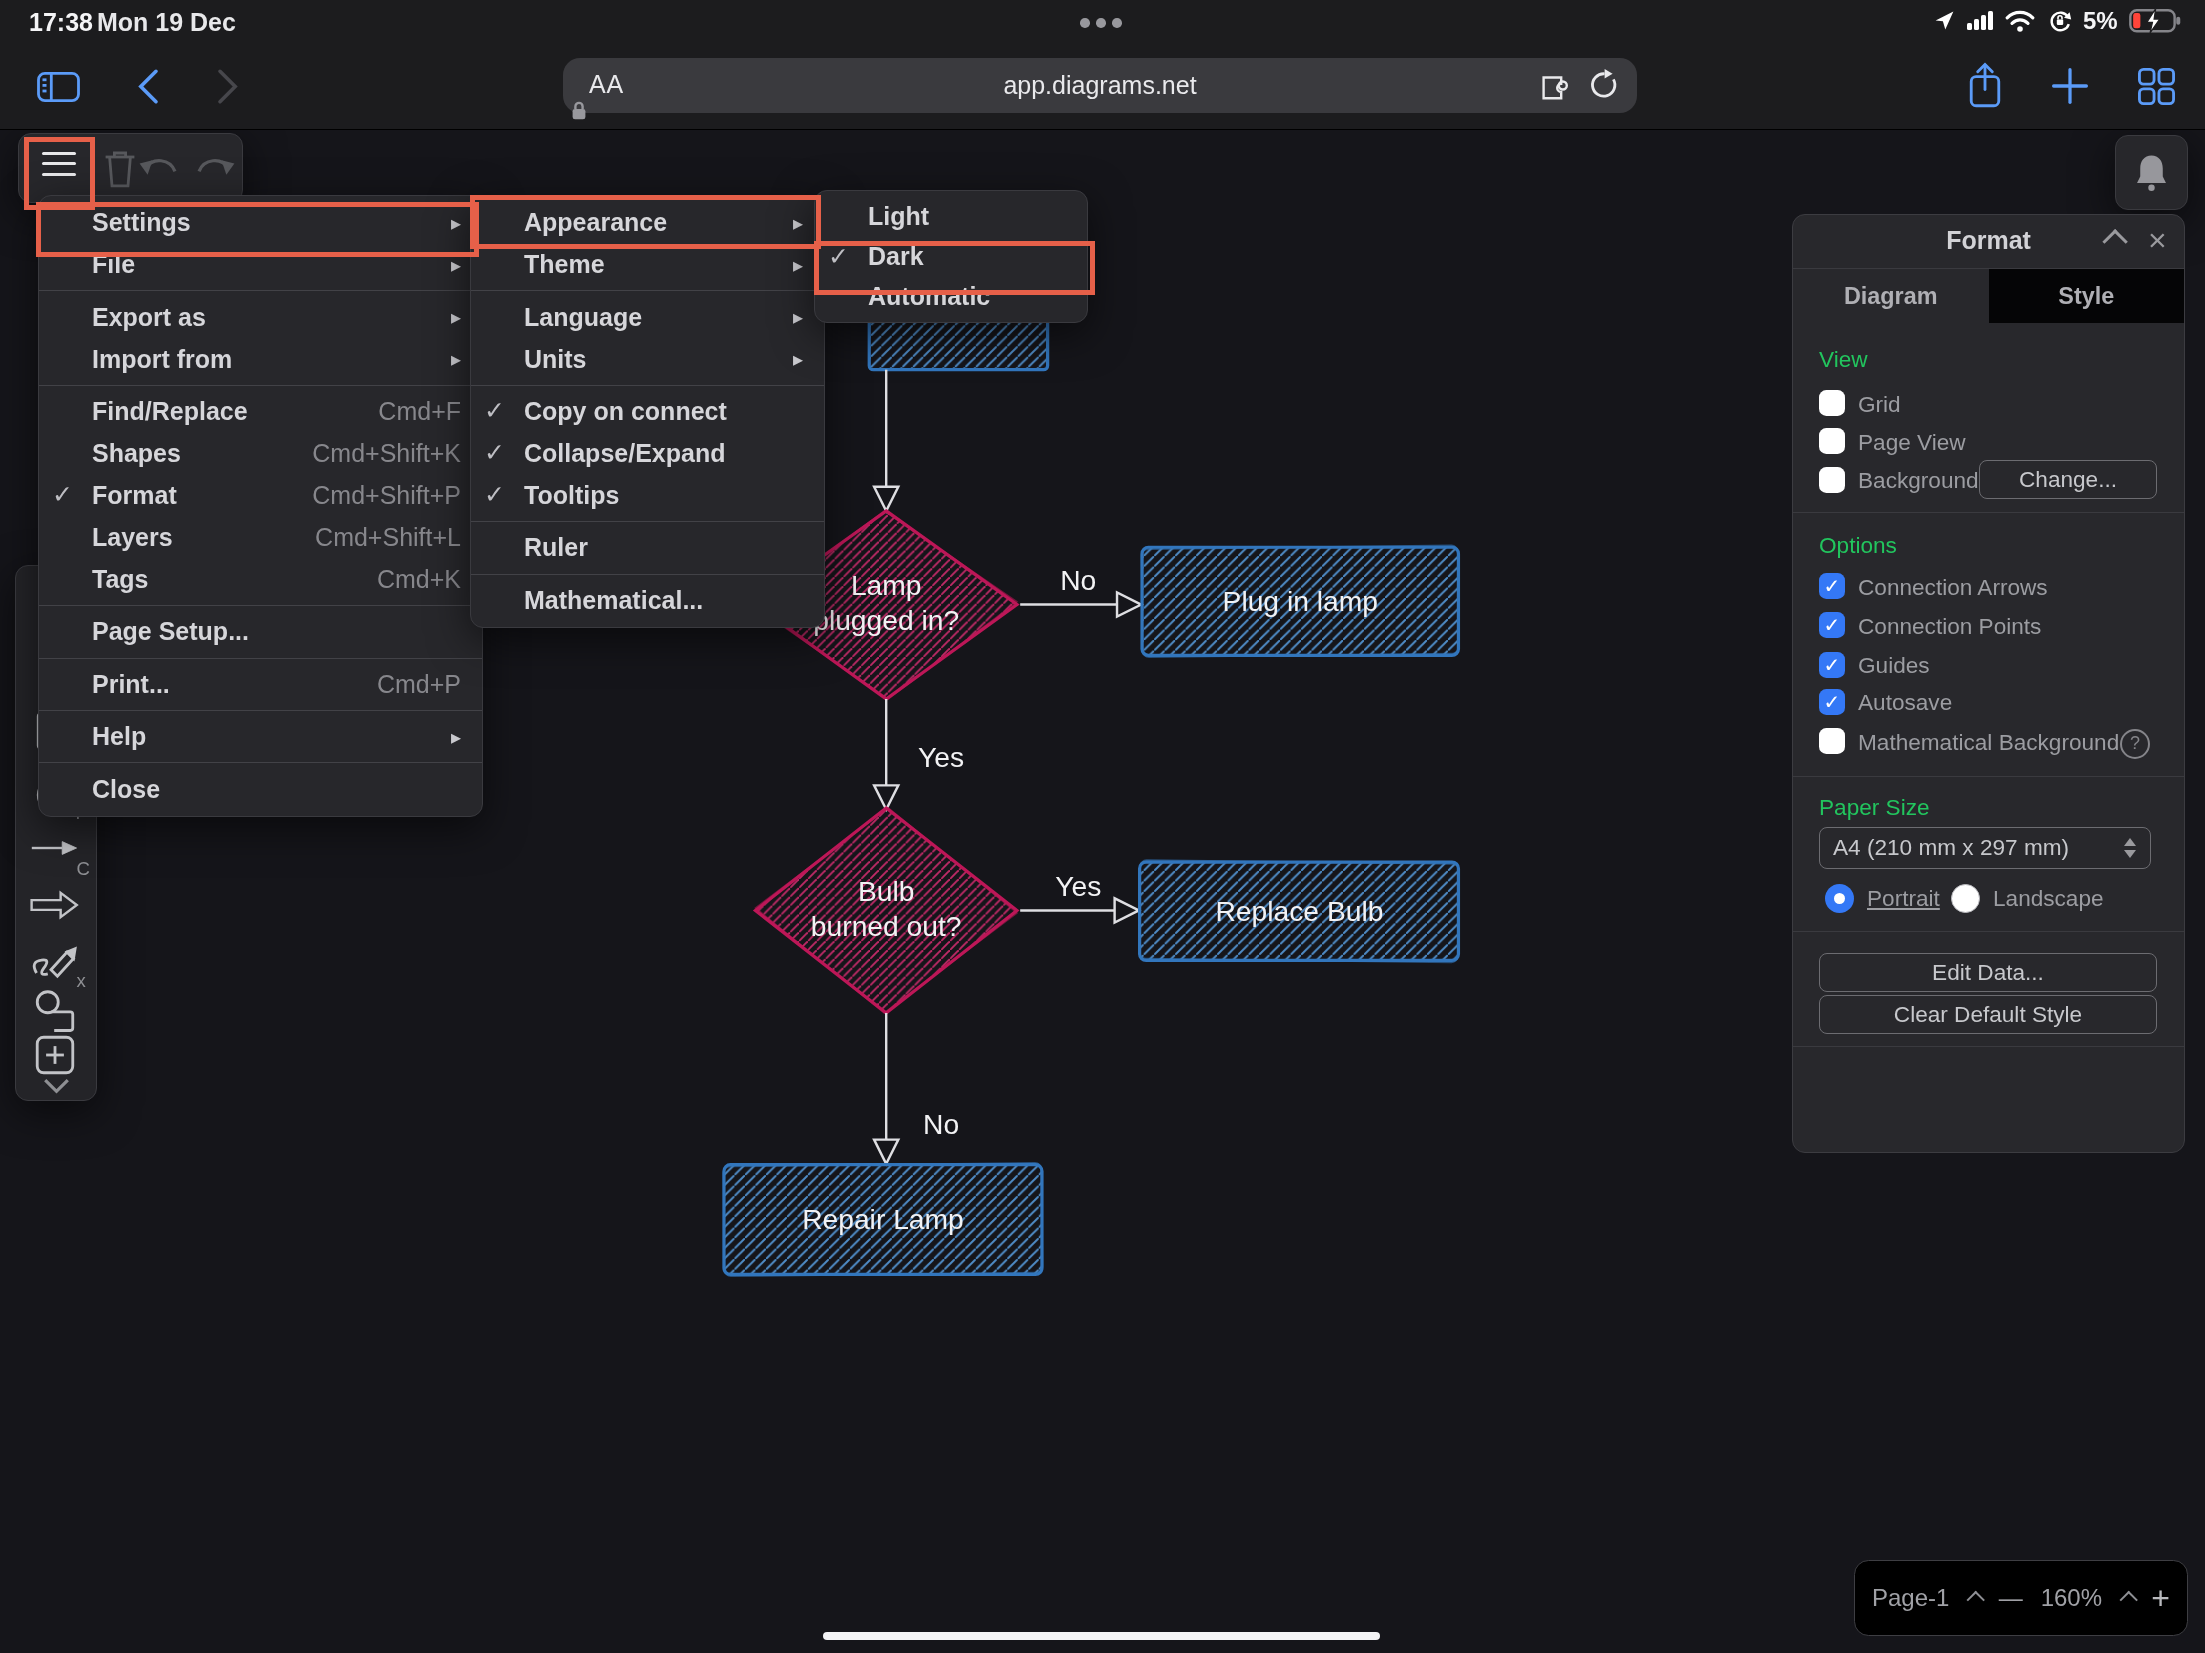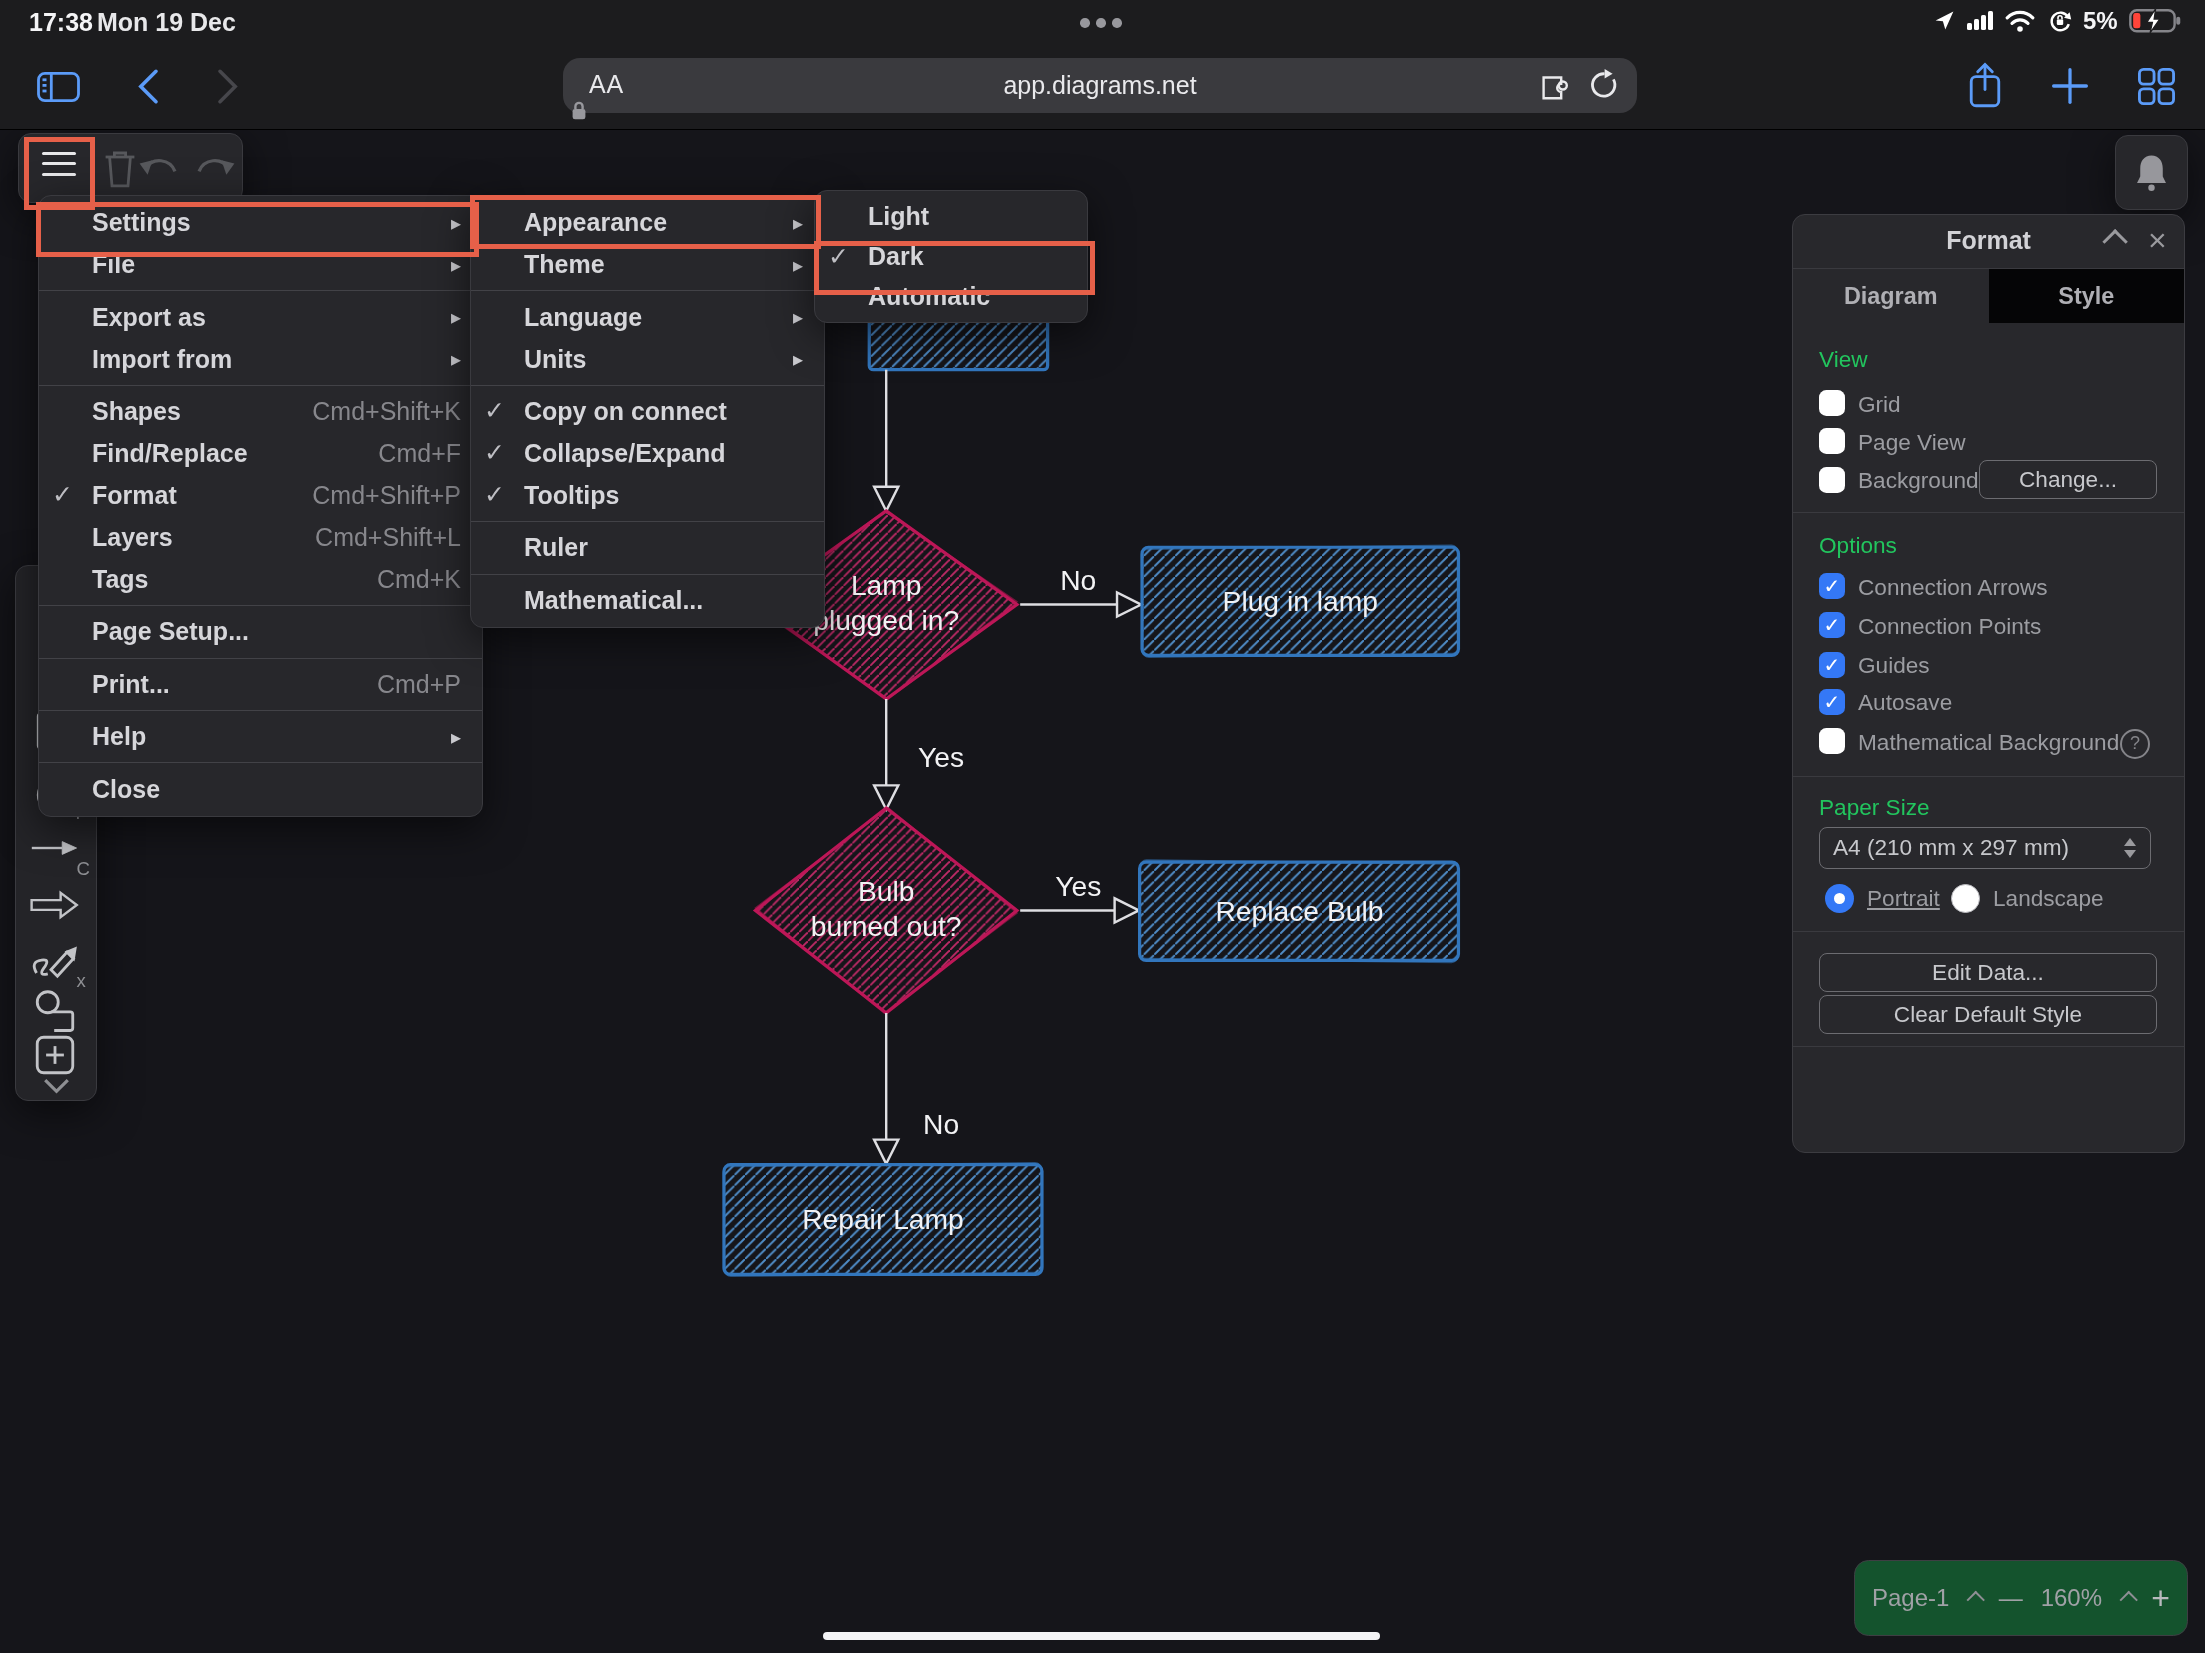--- a/index.html
+++ b/index.html
@@ -47,21 +47,21 @@
   .radio{position:absolute;width:29px;height:29px;border-radius:50%;}
   .radio.on{background:#3478F6;}
   .radio.on i{position:absolute;left:9px;top:9px;width:11.3px;height:11.3px;border-radius:50%;background:#fff;}
   .radio.off{background:#fff;border:1.6px solid #B9B9BE;box-sizing:border-box;}
   .helpq{position:absolute;width:26px;height:26px;border:2px solid #85858A;border-radius:50%;color:#85858A;
          font-size:18px;text-align:center;line-height:24px;}
   .stepper{position:absolute;right:14.5px;top:9.7px;display:flex;flex-direction:column;gap:4.8px;}
   .stepper .up{width:0;height:0;border-left:6.5px solid transparent;border-right:6.5px solid transparent;border-bottom:8px solid #9A9A9E;}
   .stepper .dn{width:0;height:0;border-left:6.5px solid transparent;border-right:6.5px solid transparent;border-top:8px solid #9A9A9E;}
   
-  #pagectl{left:1854px;top:1560px;width:332px;height:74px;background:#14532d;border:1.6px solid #3E3E43;border-radius:14.5px;
+  #pagectl{left:1854px;top:1560px;width:332px;height:74px;background:#000000;border:1.6px solid #3E3E43;border-radius:14.5px;
            display:flex;align-items:center;justify-content:center;gap:18px;color:#A0A1A6;font-size:24px;z-index:8;}
   .caret{display:inline-block;width:11.3px;height:11.3px;border-top:2.8px solid #8E8F94;border-right:2.8px solid #8E8F94;transform:rotate(-45deg) translateY(3.2px);}
   #homebar{left:823px;top:1632px;width:557px;height:8px;border-radius:4px;background:#F4F4F6;z-index:45;}
   .hint{position:absolute;color:#8E8F93;font-size:18.6px;}
   .bars3 i{display:block;width:34px;height:3.2px;background:#E8E8EA;border-radius:1.6px;margin:7.3px 0;}
 </style>
 </head>
 <body>
 
 <div id="screen">
@@ -271,26 +271,26 @@
     <div class="row">
         <span class="lbl">Export as</span>
         <span class="sub">▸</span>
       </div>
     <div class="row">
         <span class="lbl">Import from</span>
         <span class="sub">▸</span>
       </div>
     <div class="sep"></div>
     <div class="row">
+        <span class="lbl">Find/Replace</span>
+        <span class="sc">Cmd+F</span>
+      </div>
+    <div class="row">
         <span class="lbl">Shapes</span>
         <span class="sc">Cmd+Shift+K</span>
-      </div>
-    <div class="row">
-        <span class="lbl">Find/Replace</span>
-        <span class="sc">Cmd+F</span>
       </div>
     <div class="row">
         <span class="chk">✓</span>
         <span class="lbl">Format</span>
         <span class="sc">Cmd+Shift+P</span>
       </div>
     <div class="row">
         <span class="lbl">Layers</span>
         <span class="sc">Cmd+Shift+L</span>
       </div>

